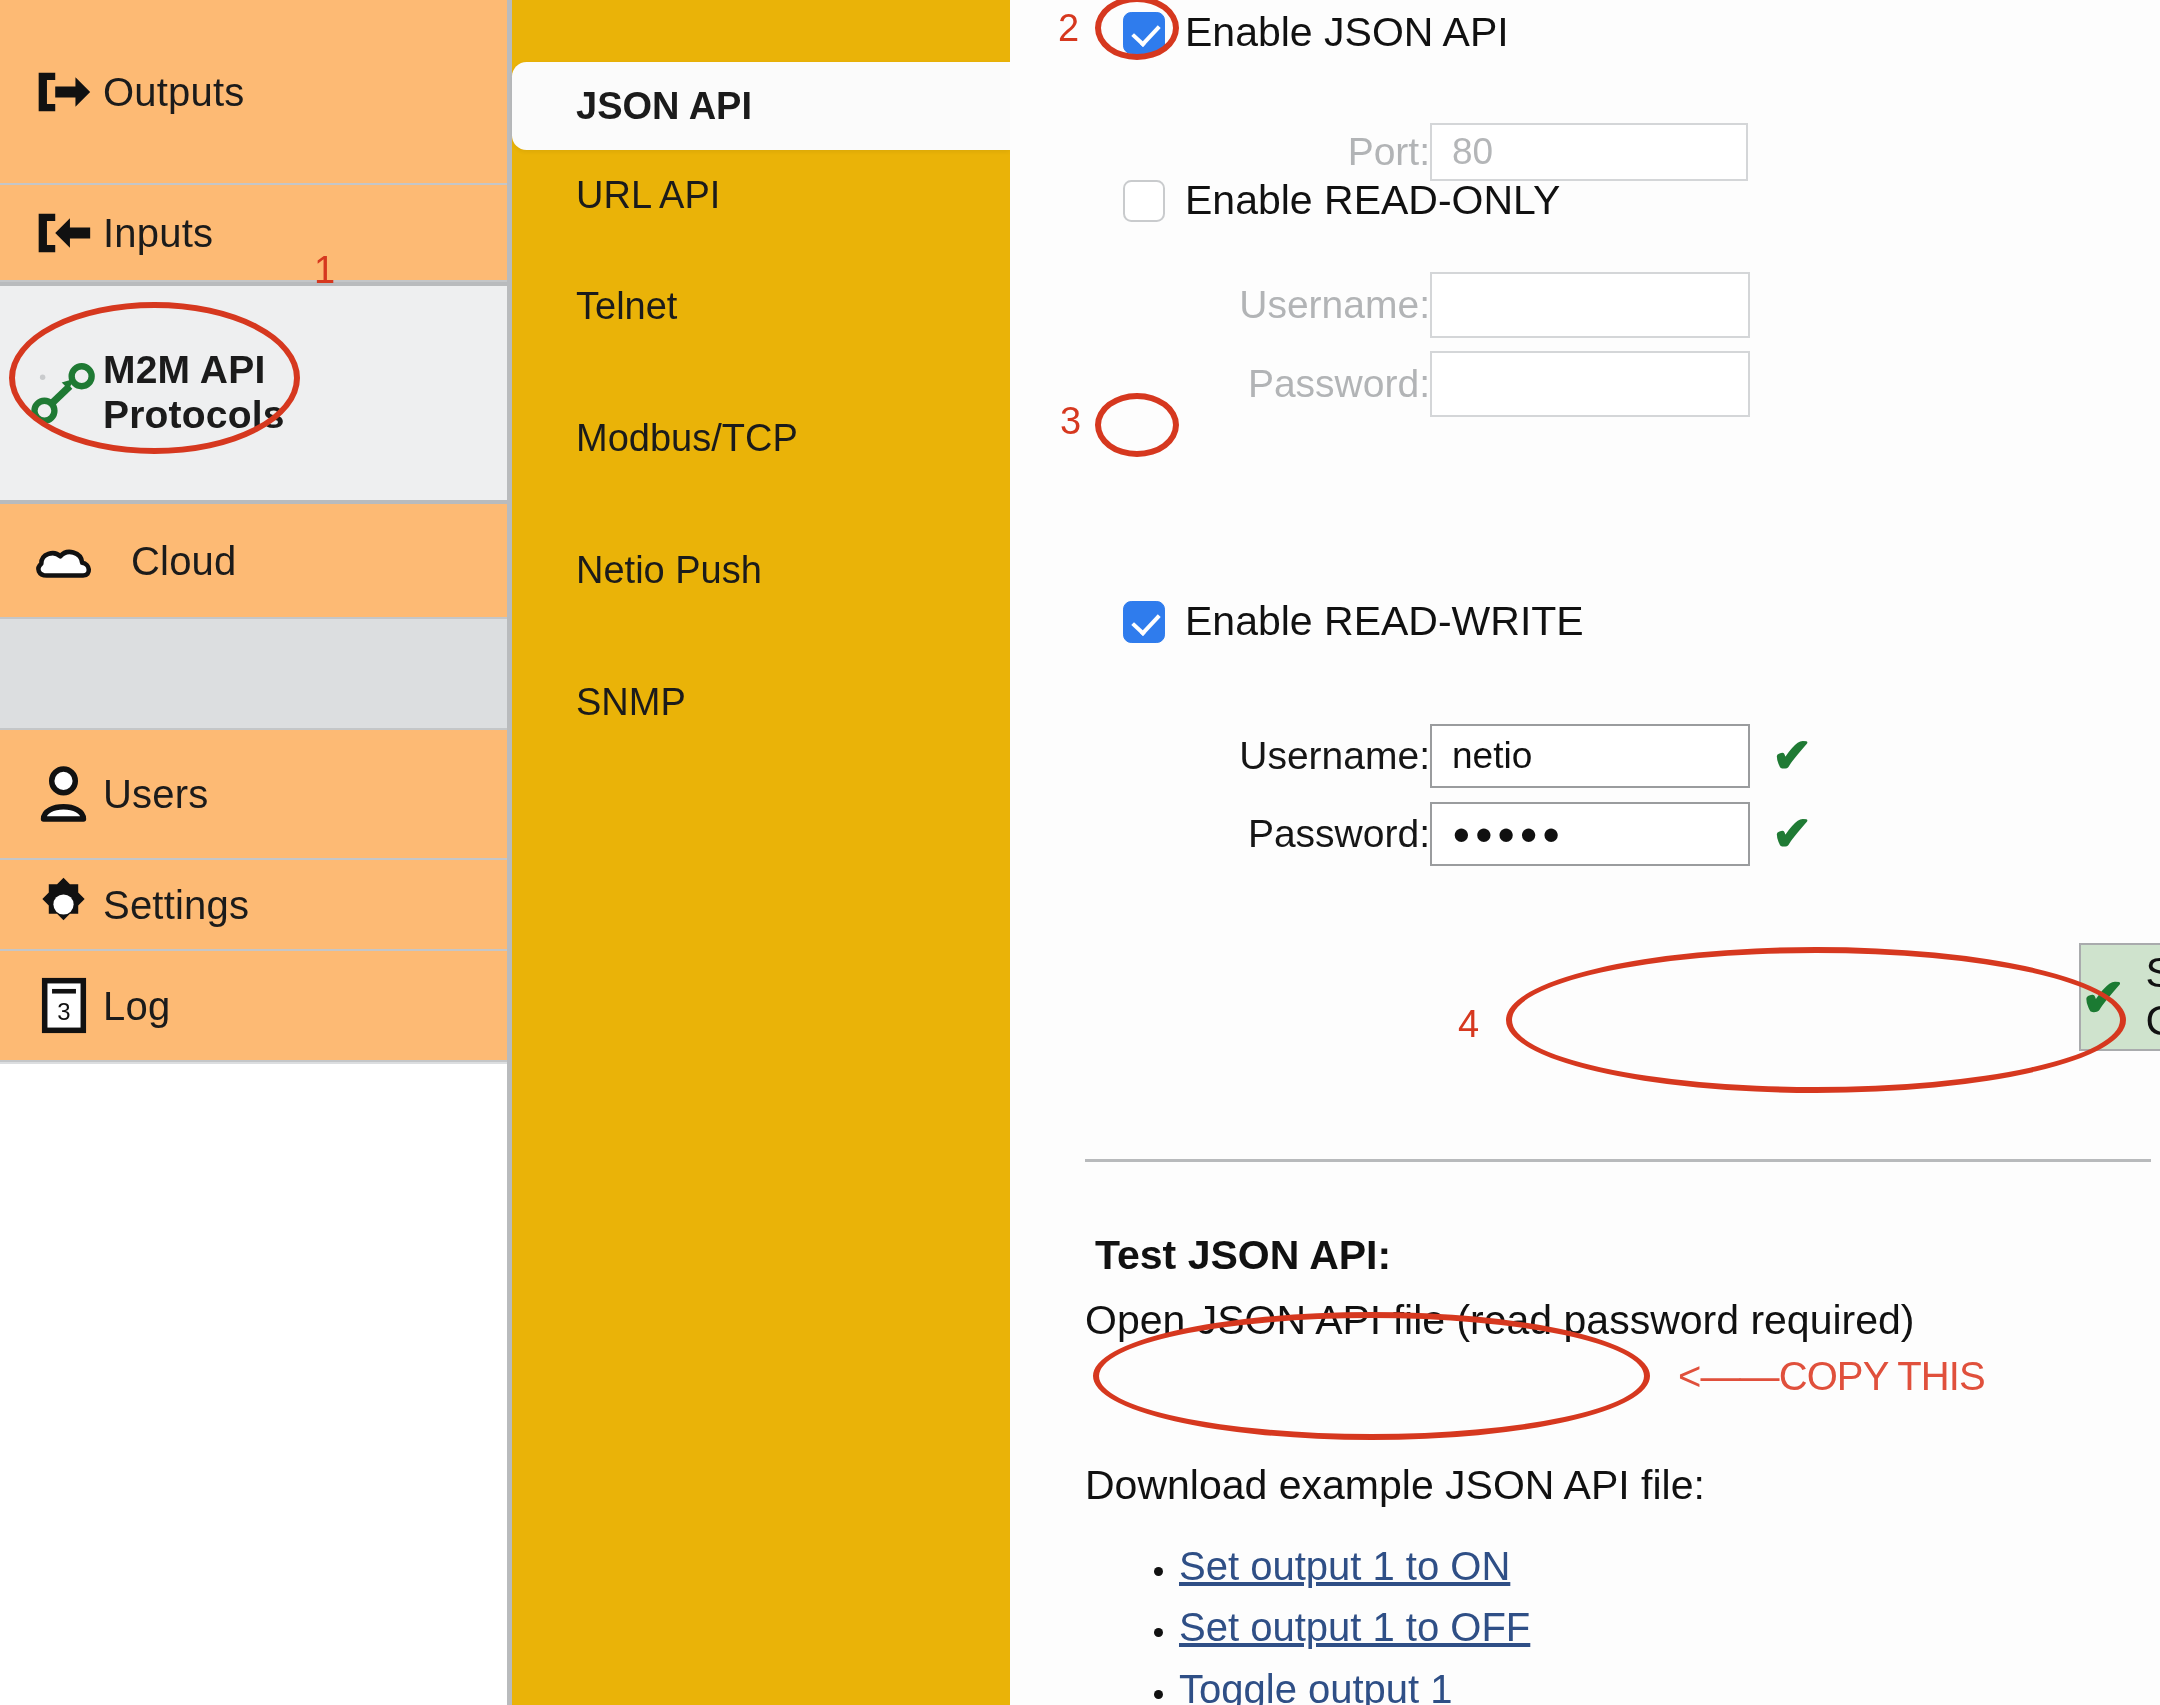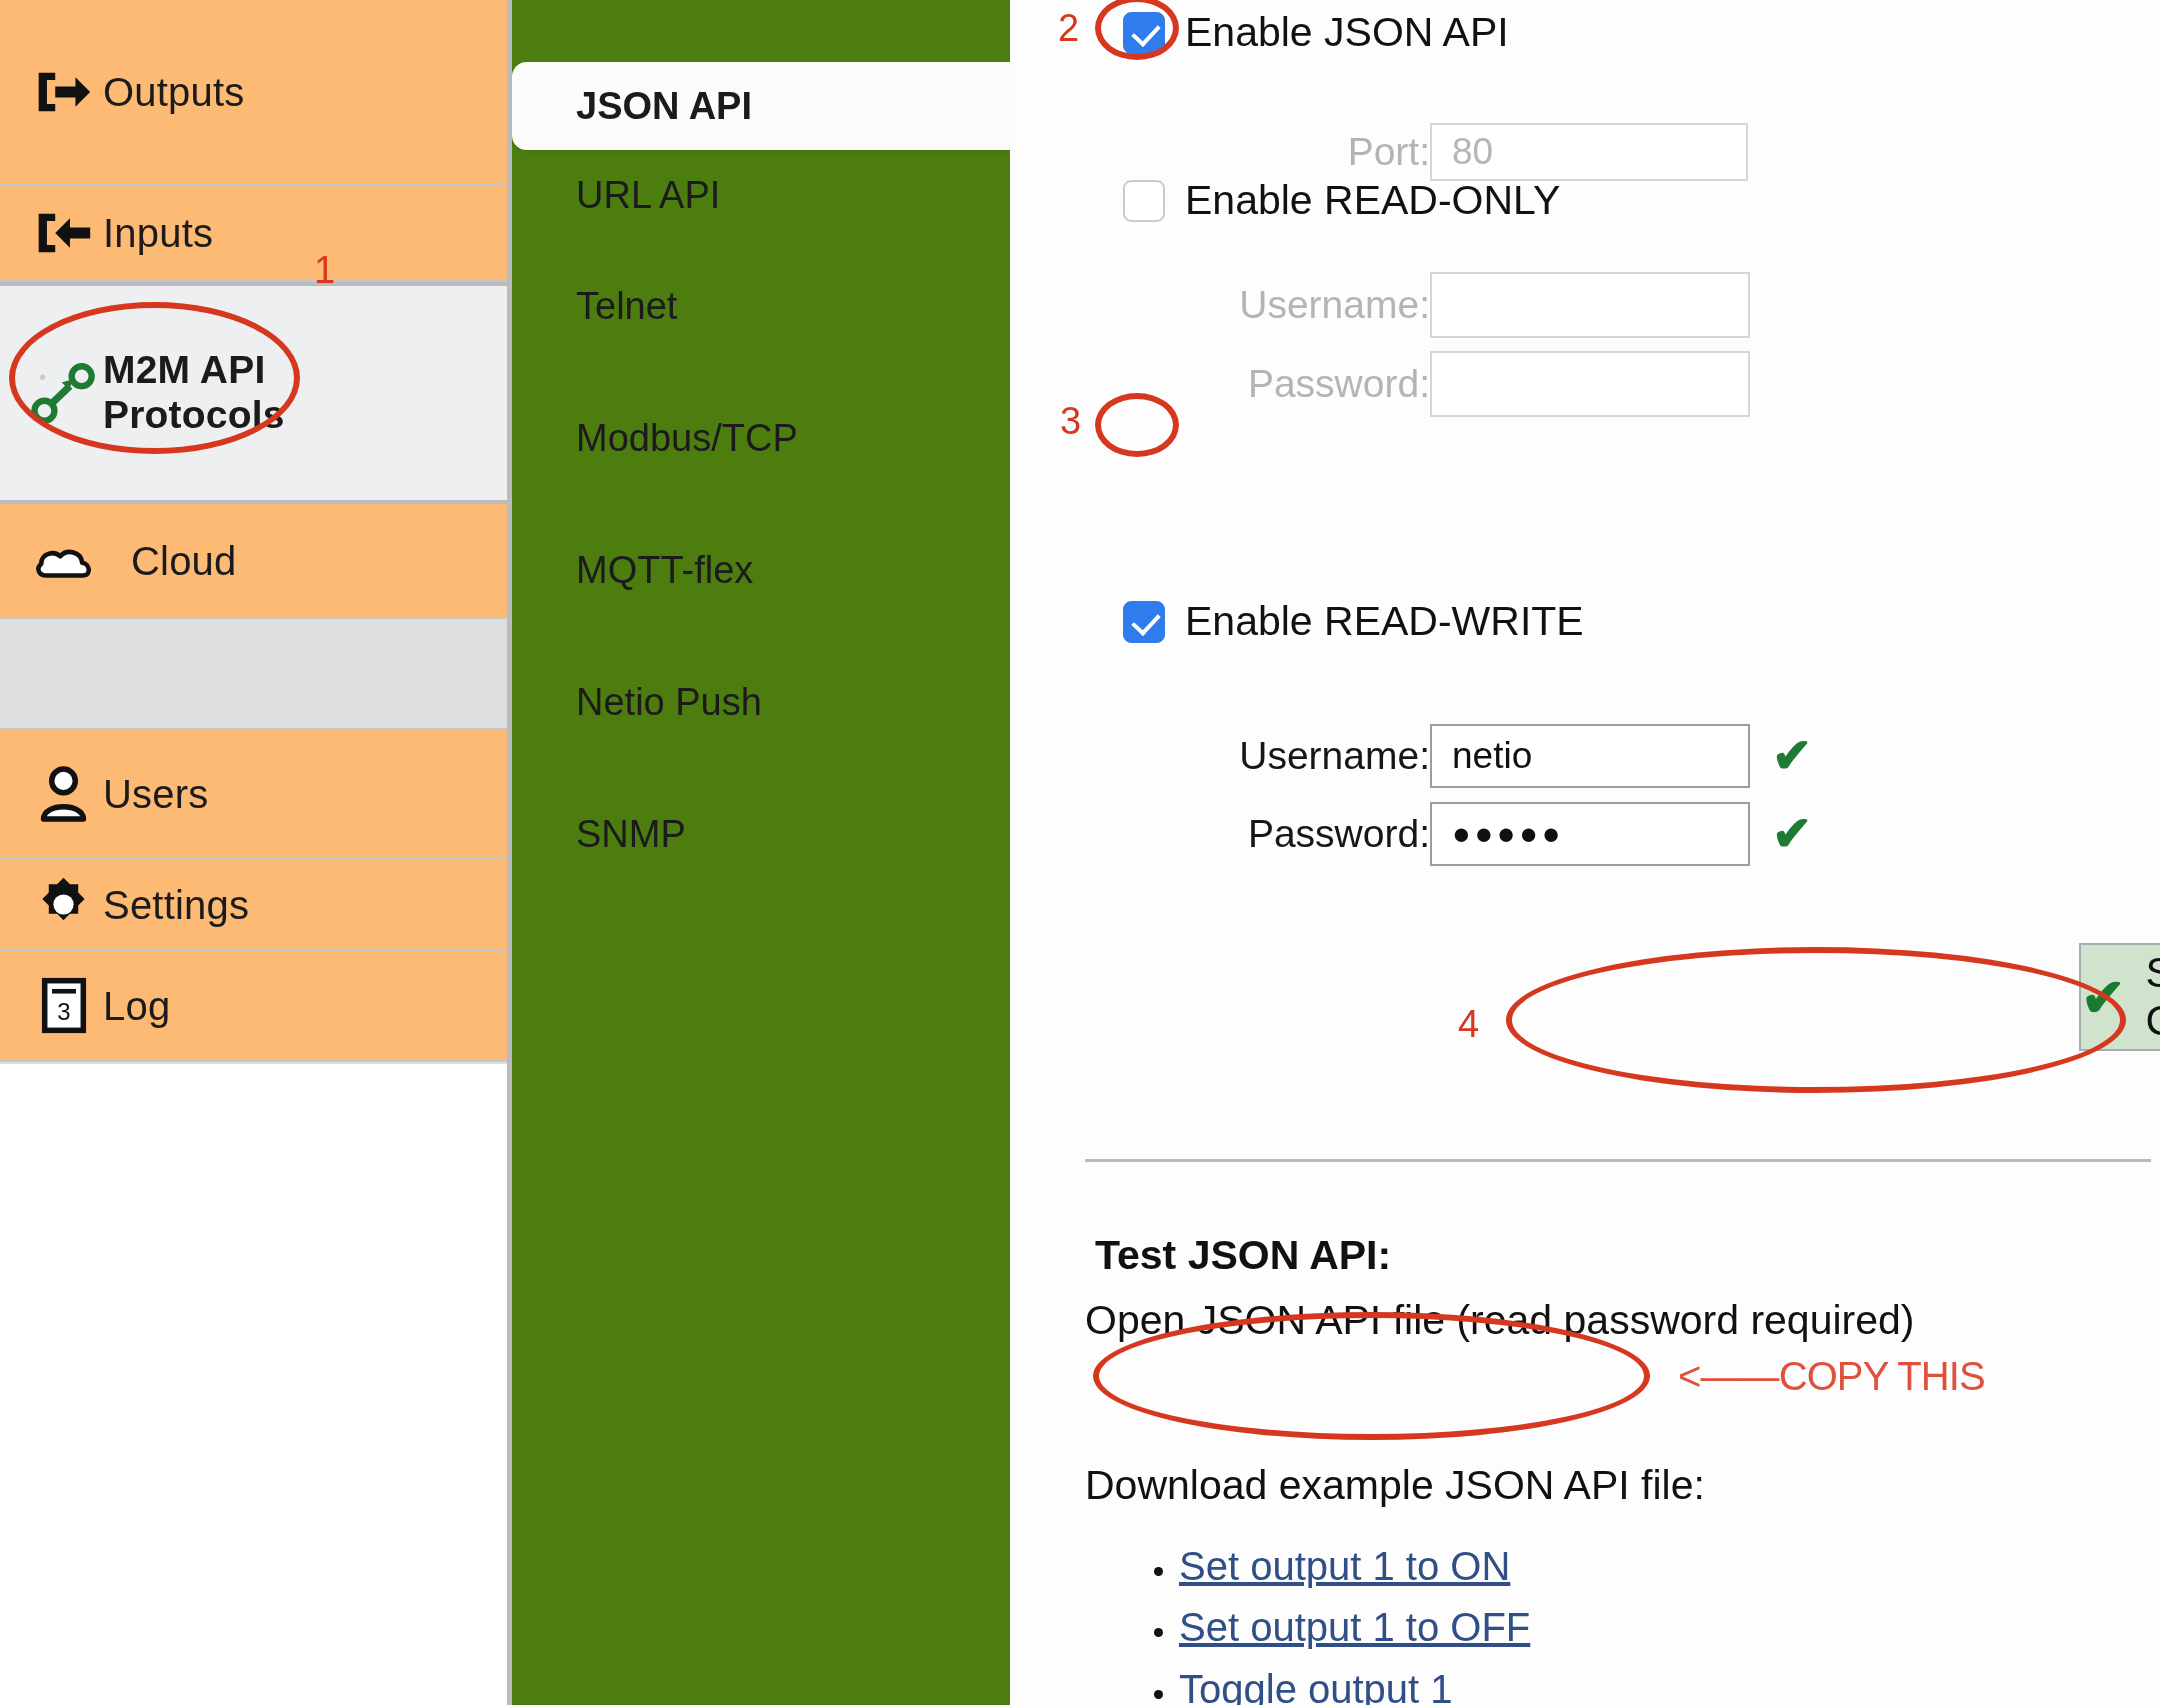--- a/index.html
+++ b/index.html
@@ -72,21 +72,21 @@
   #sidebar-tail {
     background: #ffffff;
     position: absolute;
     left: 0; right: 0; bottom: 0;
   }
 
   
   #protolist {
     width: 498px;
     flex: 0 0 498px;
-    background: #4d7c0f;
+    background: #eab308;
     position: relative;
     box-sizing: border-box;
     padding-top: 62px;
   }
   .proto-item {
     height: 88px;
     display: flex;
     align-items: center;
     padding-left: 64px;
     box-sizing: border-box;
@@ -379,23 +379,20 @@
       <span>JSON API</span>
     </div>
     <div class="proto-item" style="height:90px;">
       <span>URL API</span>
     </div>
     <div class="proto-item" style="height:132px;">
       <span>Telnet</span>
     </div>
     <div class="proto-item" style="height:132px;">
       <span>Modbus/TCP</span>
-    </div>
-    <div class="proto-item" style="height:132px;">
-      <span>MQTT-flex</span>
     </div>
     <div class="proto-item" style="height:132px;">
       <span>Netio Push</span>
     </div>
     <div class="proto-item" style="height:132px;">
       <span>SNMP</span>
     </div>
   </div>
 
   <div id="pane">

